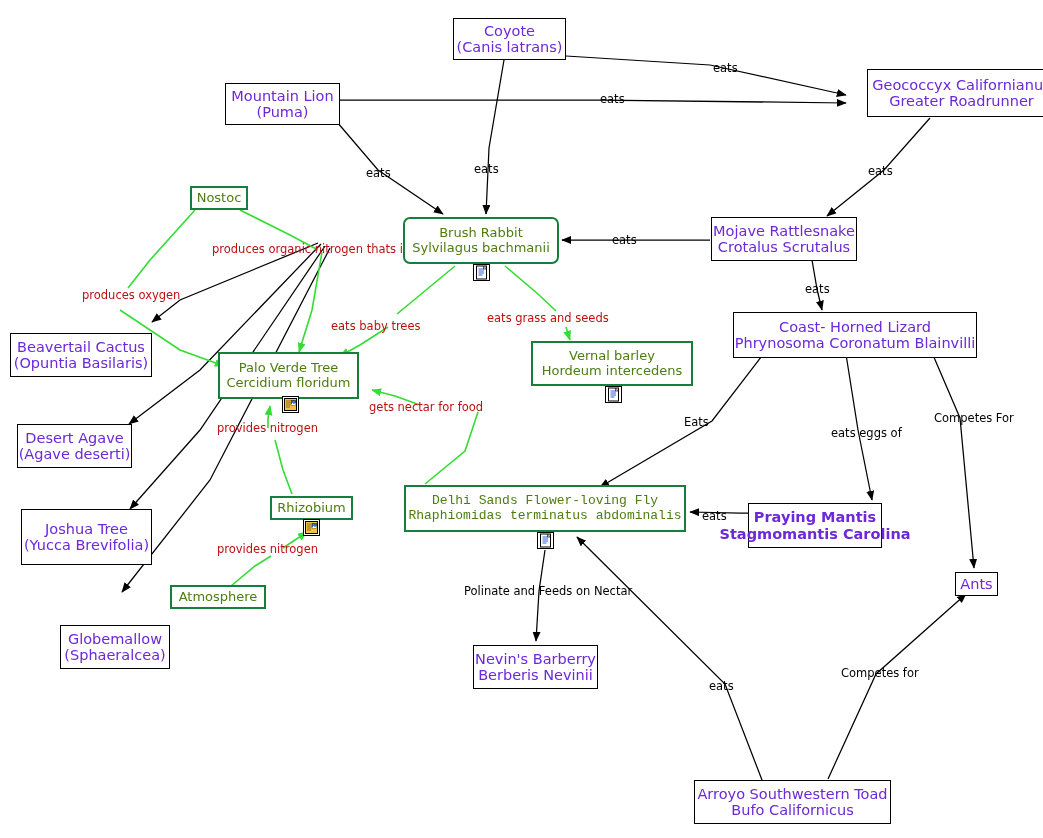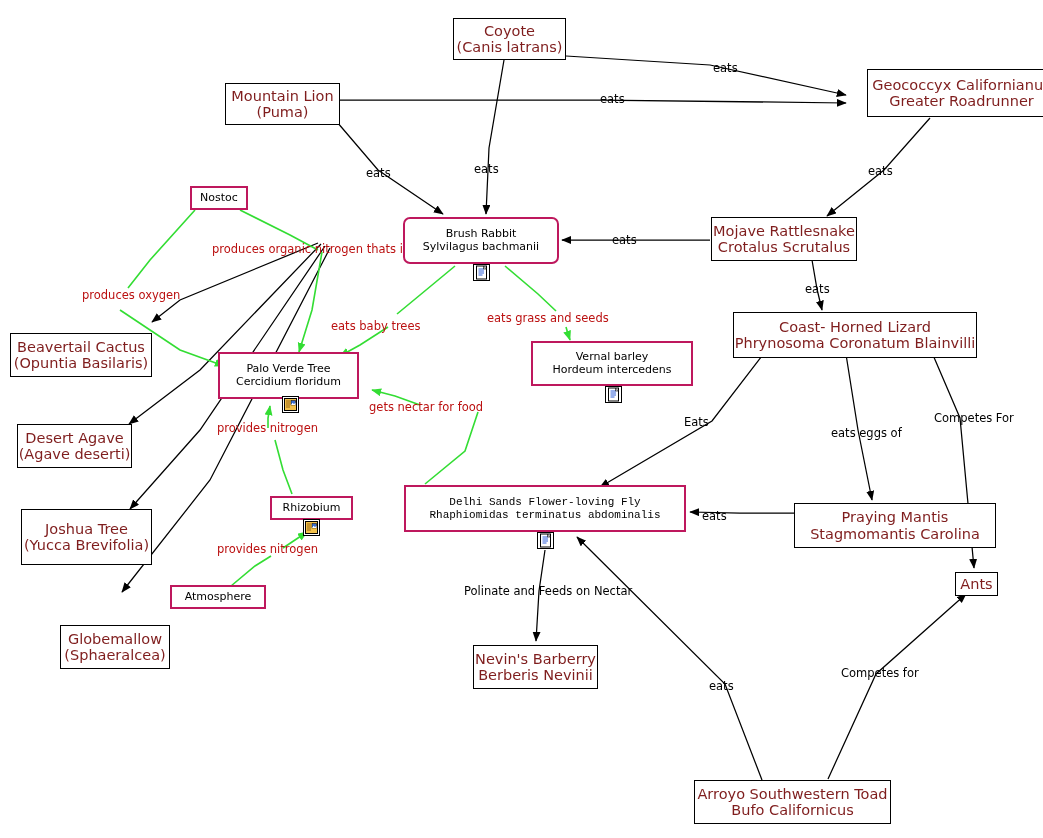--- a/index.html
+++ b/index.html
@@ -25,28 +25,28 @@
     line-height:1.12;
     white-space:nowrap;
     background:#ffffff;
     z-index:5;
   }
   .node .ln{display:block;}
 
   
   .node.plain{
     border:1px solid #000000;
-    color:#7f1d1d;
+    color:#6d28d9;
     font-size:14.5px;
   }
   
   .node.hl{
-    border:2px solid #be185d;
-    color:#000000;
-    font-size:11px;
+    border:2px solid #15803d;
+    color:#4d7c0f;
+    font-size:13px;
   }
 
   .linklabel{
     position:absolute;
     white-space:nowrap;
     z-index:6;
     background:transparent;
   }
   .linklabel.black{color:#000000;font-size:11.5px;}
   .linklabel.red{color:#bb1111;font-size:11.5px;}
@@ -160,21 +160,21 @@
   <div class="node plain" style="left:711px;top:217px;width:146px;height:44px;">
     <span class="ln">Mojave Rattlesnake</span>
     <span class="ln">Crotalus Scrutalus</span>
   </div>
 
   <div class="node plain" style="left:733px;top:312px;width:244px;height:46px;">
     <span class="ln">Coast- Horned Lizard</span>
     <span class="ln">Phrynosoma Coronatum Blainvilli</span>
   </div>
 
-  <div class="node plain" style="left:794px;top:503px;width:202px;height:45px;">
+  <div class="node plain" style="left:748px;top:503px;width:134px;height:45px;font-weight:bold;">
     <span class="ln">Praying Mantis</span>
     <span class="ln">Stagmomantis Carolina</span>
   </div>
 
   <div class="node plain" style="left:955px;top:572px;width:43px;height:24px;">
     <span class="ln">Ants</span>
   </div>
 
   <div class="node plain" style="left:694px;top:780px;width:197px;height:44px;">
     <span class="ln">Arroyo Southwestern Toad</span>

